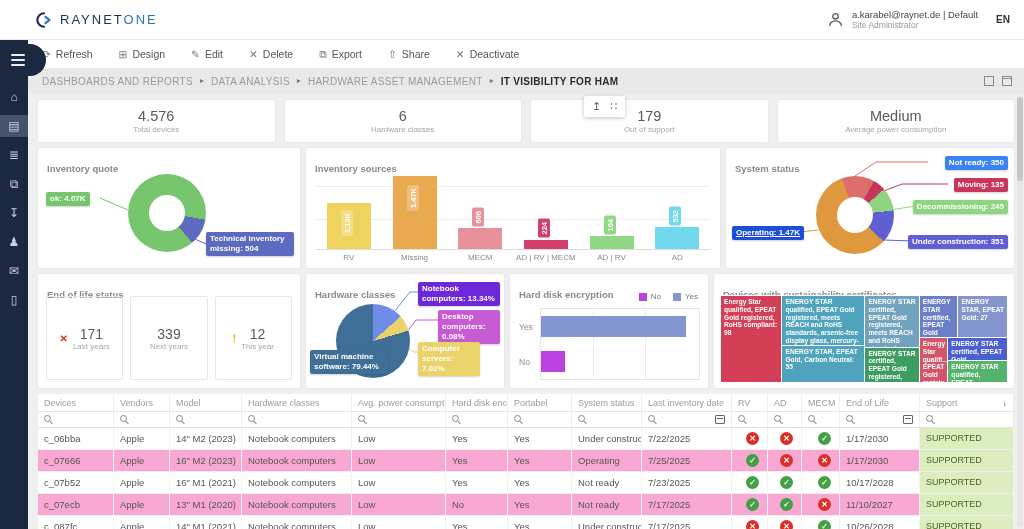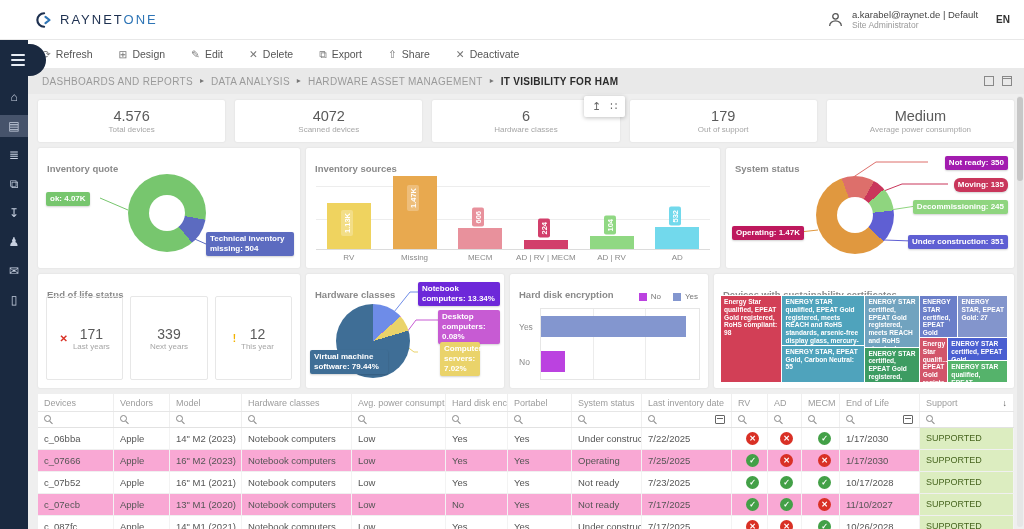--- a/index.html
+++ b/index.html
@@ -72,21 +72,21 @@
         white-space:nowrap;box-shadow:0 1px 2px rgba(0,0,0,.18);line-height:1.25;}
   #iq-chip-0{left:8px;top:44px;}
   #iq-chip-1{left:168px;top:84px;width:88px;white-space:normal;}
   #ss-chip-0{left:6px;top:78px;}
   #ss-chip-1{right:6px;top:8px;}
   #ss-chip-2{right:6px;top:30px;}
   #ss-chip-3{right:6px;top:52px;}
   #ss-chip-4{right:6px;top:87px;}
   #hw-chip-0{right:4px;top:8px;width:82px;white-space:normal;}
   #hw-chip-1{right:4px;top:36px;width:62px;white-space:normal;}
-  #hw-chip-2{right:24px;top:68px;width:40px;white-space:normal;}
+  #hw-chip-2{right:24px;top:68px;width:62px;white-space:normal;}
   #hw-chip-3{left:4px;top:76px;width:78px;white-space:normal;}
   
   .src-chart{position:absolute;left:10px;right:10px;top:22px;bottom:4px;}
   .src-cols{position:relative;height:calc(100% - 14px);display:flex;align-items:flex-end;border-bottom:1px solid #dcdcdc;}
   .src-grid{position:absolute;left:0;right:0;border-top:1px solid #ededed;}
   .src-col{flex:1;position:relative;height:100%;display:flex;align-items:flex-end;justify-content:center;}
   .src-bar{width:44px;}
   .src-chip{position:absolute;left:50%;margin-left:-8px;writing-mode:vertical-rl;transform:rotate(180deg);
             font-size:7.5px;color:#fff;font-weight:700;padding:3px 1.5px;border-radius:2px;}
   .src-cats{display:flex;height:14px;align-items:center;}
@@ -251,24 +251,20 @@
   </div>
 
   <main class="content">
 
     <div class="kpi-row" id="kpi-row">
         <div class="kpi-card">
           <div class="kpi-value">4.576</div>
           <div class="kpi-label">Total devices</div>
         </div>
         <div class="kpi-card">
-          <div class="kpi-value">4072</div>
-          <div class="kpi-label">Scanned devices</div>
-        </div>
-        <div class="kpi-card">
           <div class="kpi-value">6</div>
           <div class="kpi-label">Hardware classes</div>
         </div>
         <div class="kpi-card">
           <div class="kpi-value">179</div>
           <div class="kpi-label">Out of support</div>
         </div>
         <div class="kpi-card">
           <div class="kpi-value">Medium</div>
           <div class="kpi-label">Average power consumption</div>
@@ -336,23 +332,23 @@
       <section class="card c-ss">
         <h3 class="card-title">System status</h3>
         <svg class="connect" viewBox="0 0 288 120" preserveAspectRatio="none">
           <polyline points="120,34 150,14 202,14" fill="none" stroke="#dd6f6b" stroke-width="1"></polyline>
           <polyline points="150,46 176,36 222,36" fill="none" stroke="#c9365b" stroke-width="1"></polyline>
           <polyline points="164,62 190,58 210,58" fill="none" stroke="#8fd57f" stroke-width="1"></polyline>
           <polyline points="158,92 186,93 204,93" fill="none" stroke="#5f5fd3" stroke-width="1"></polyline>
           <polyline points="92,82 74,84" fill="none" stroke="#e0983f" stroke-width="1"></polyline>
         </svg>
         <div class="donut" id="ss-donut" style="background: conic-gradient(from -20deg, rgb(221, 111, 107) 0deg, rgb(221, 111, 107) 49.4deg, rgb(201, 54, 91) 49.4deg, rgb(201, 54, 91) 68.4deg, rgb(143, 213, 127) 68.4deg, rgb(143, 213, 127) 103deg, rgb(95, 95, 211) 103deg, rgb(95, 95, 211) 152.6deg, rgb(224, 152, 63) 152.6deg, rgb(224, 152, 63) 360deg);"></div>
-        <span class="chip" id="ss-chip-0" style="background: #be185d;">Operating: 1.47K</span>
-        <span class="chip" id="ss-chip-1" style="background: #a21caf;">Not ready: 350</span>
-        <span class="chip" id="ss-chip-2" style="background: rgb(201, 54, 91); border-radius: 6px;">Moving: 135</span>
+        <span class="chip" id="ss-chip-0" style="background: #1d4ed8; text-decoration: underline;">Operating: 1.47K</span>
+        <span class="chip" id="ss-chip-1" style="background: #3b82f6;">Not ready: 350</span>
+        <span class="chip" id="ss-chip-2" style="background: rgb(201, 54, 91);">Moving: 135</span>
         <span class="chip" id="ss-chip-3" style="background: rgb(143, 213, 127);">Decommissioning: 245</span>
         <span class="chip" id="ss-chip-4" style="background: rgb(95, 95, 211);">Under construction: 351</span>
       </section>
     </div>
 
     <div class="charts-row row2">
       <section class="card c-eol">
         <h3 class="card-title">End of life status</h3>
         <div id="eol-boxes">
             <div class="eol-box">

